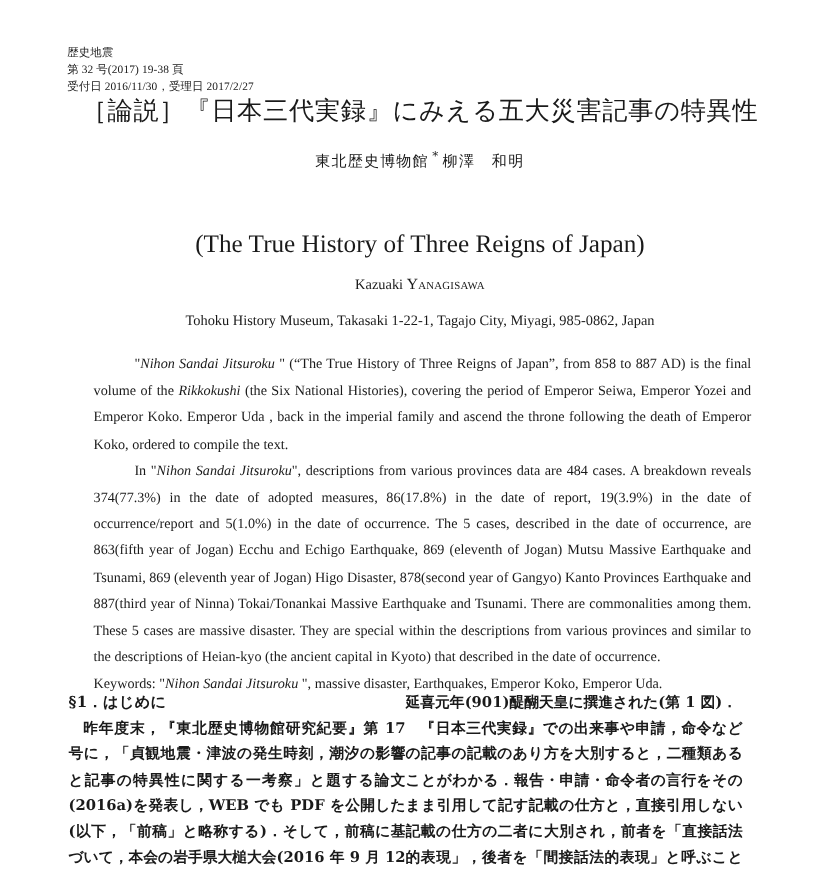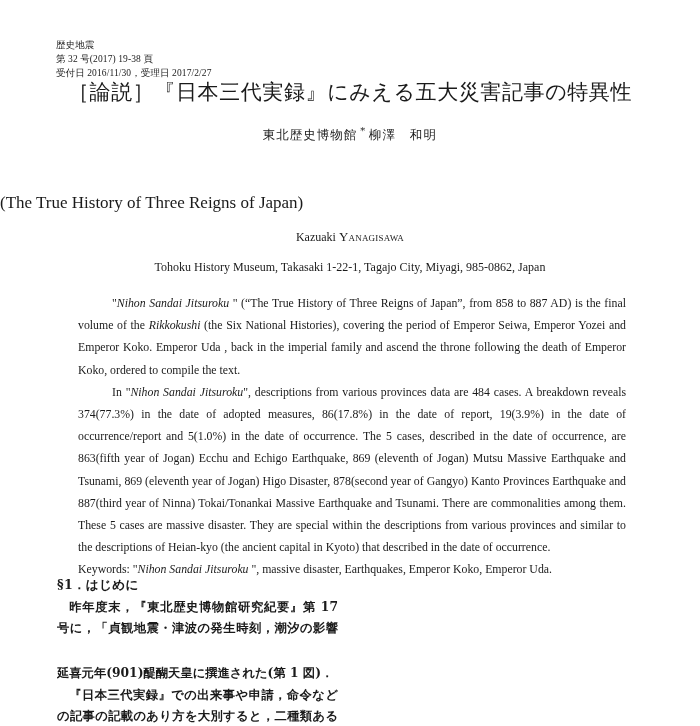--- a/index.html
+++ b/index.html
@@ -77,22 +77,22 @@
     left: 0; right: 0;
     top: 156px;
     text-align: center;
     font-size: 15.5px;
     line-height: 22px;
   }
   .en-title-2 {
     position: absolute;
     left: 0; right: 0;
     top: 192px;
-    text-align: left;
-    font-size: 17px;
+    text-align: center;
+    font-size: 21px;
     line-height: 22px;
   }
   .en-author {
     position: absolute;
     left: 0; right: 0;
     top: 228px;
     text-align: center;
     font-size: 12px;
     line-height: 18px;
   }
@@ -130,23 +130,21 @@
 
   
   .jp-body {
     position: absolute;
     left: 57px;
     top: 574px;
     width: 586px;
     height: 152px;
     overflow: hidden;
     display: flex;
-    gap: 24px;
     font-family: "DejaVu Serif", "Liberation Serif", serif;
-    flex-direction: column;
   }
   .jp-col {
     width: 281px;
     font-size: 12.3px;
     line-height: 21.5px;
     text-align: justify;
     overflow: hidden;
   }
   .jp-col h2 {
     margin: 0 0 0 0;

